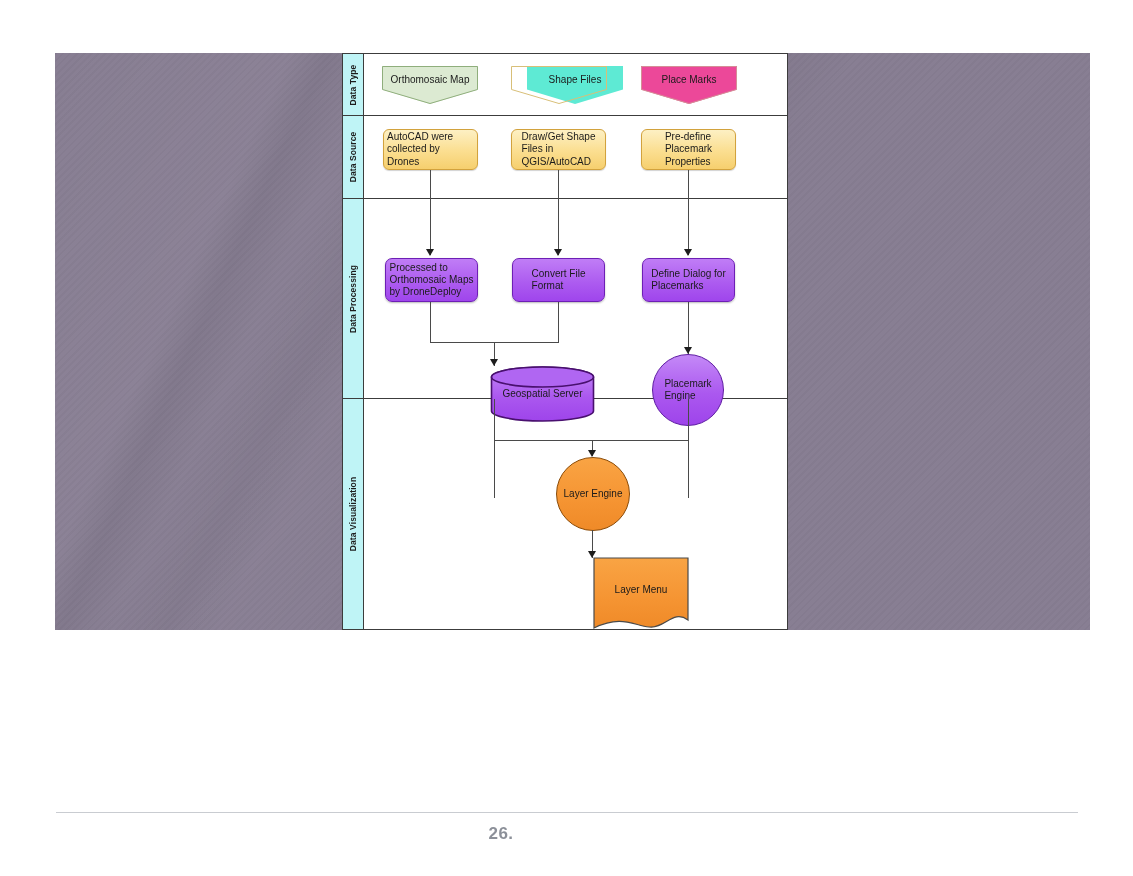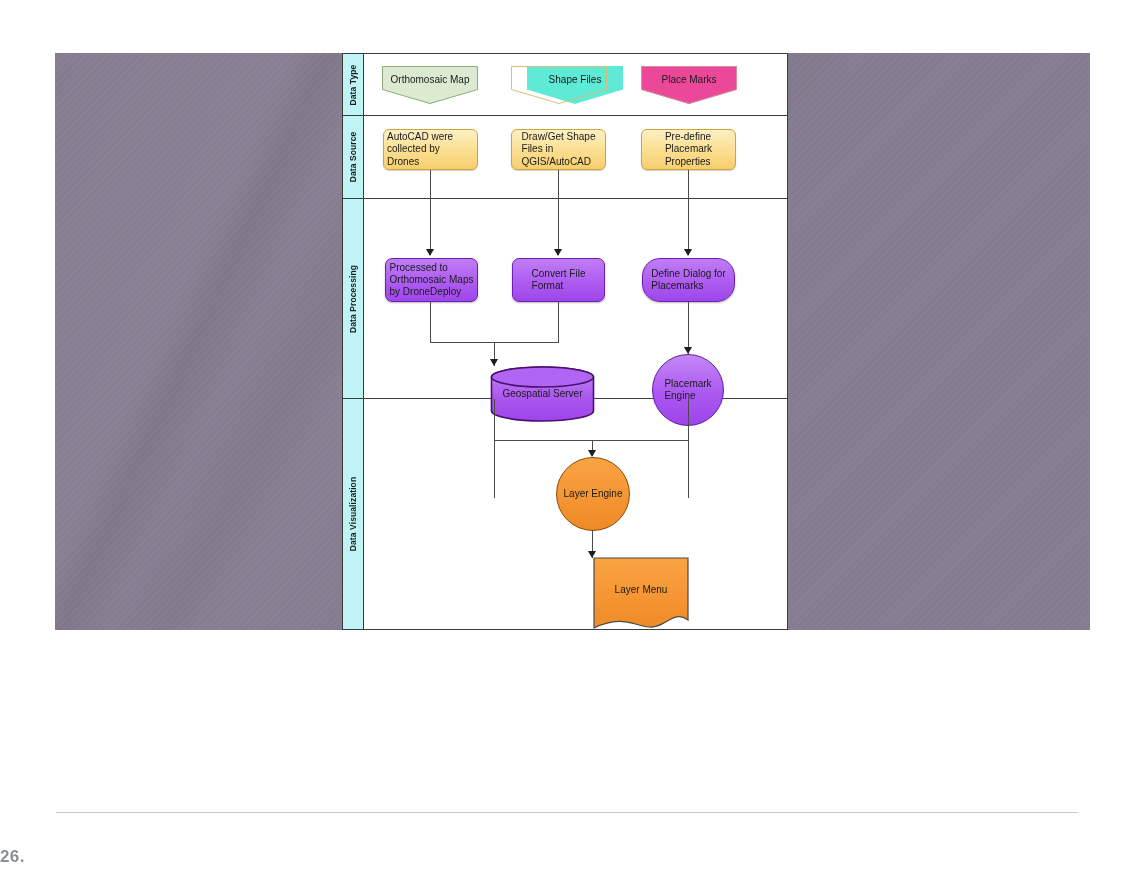--- a/index.html
+++ b/index.html
@@ -88,22 +88,22 @@
 
   
   .vline{position:absolute;width:1px;background:#4a4a4a;}
   .hline{position:absolute;height:1px;background:#4a4a4a;}
   .arrowhead{position:absolute;width:0;height:0;
     border-left:4px solid transparent;border-right:4px solid transparent;
     border-top:7px solid #1d1d1d;}
 
   
   #footrule{position:absolute;left:56px;top:812px;width:1022px;height:1px;background:#c9ccd1;}
-  #pagenum{position:absolute;left:0;top:824px;width:1002px;
-    font-size:17px;font-weight:bold;color:#8c9099;letter-spacing:.4px;margin-top:23px;}
+  #pagenum{position:absolute;left:0;top:824px;width:1002px;text-align:center;
+    font-size:17px;font-weight:bold;color:#8c9099;letter-spacing:.4px;}
 </style>
 </head>
 <body>
 
 <div id="slide">
 
   <div id="diagram">
 
     <div class="lane" style="top:0px;height:62px;">
       <div class="lane-head">
@@ -175,21 +175,21 @@
         <div class="arrowhead" style="left:320px;top:50px;"></div>
 
         <div class="shp pbox" style="left:21px;top:59px;width:93px;height:44px;">
           <span class="txt"><span>Processed to</span><br><span>Orthomosaic Maps</span><br><span>by DroneDeploy</span></span>
         </div>
 
         <div class="shp pbox" style="left:148px;top:59px;width:93px;height:44px;">
           <span class="txt"><span>Convert File</span><br><span>Format</span></span>
         </div>
 
-        <div class="shp pbox" style="left:278px;top:59px;width:93px;height:44px;border-radius:18px;">
+        <div class="shp pbox" style="left:278px;top:59px;width:93px;height:44px;">
           <span class="txt"><span>Define Dialog for</span><br><span>Placemarks</span></span>
         </div>
 
         <div class="vline" style="left:66px;top:103px;height:40px;"></div>
         <div class="vline" style="left:194px;top:103px;height:40px;"></div>
         <div class="hline" style="left:66px;top:143px;width:129px;"></div>
         <div class="vline" style="left:130px;top:143px;height:24px;"></div>
         <div class="arrowhead" style="left:126px;top:160px;"></div>
 
         <div class="shp cyl" style="left:78px;top:167px;width:105px;height:56px;">

